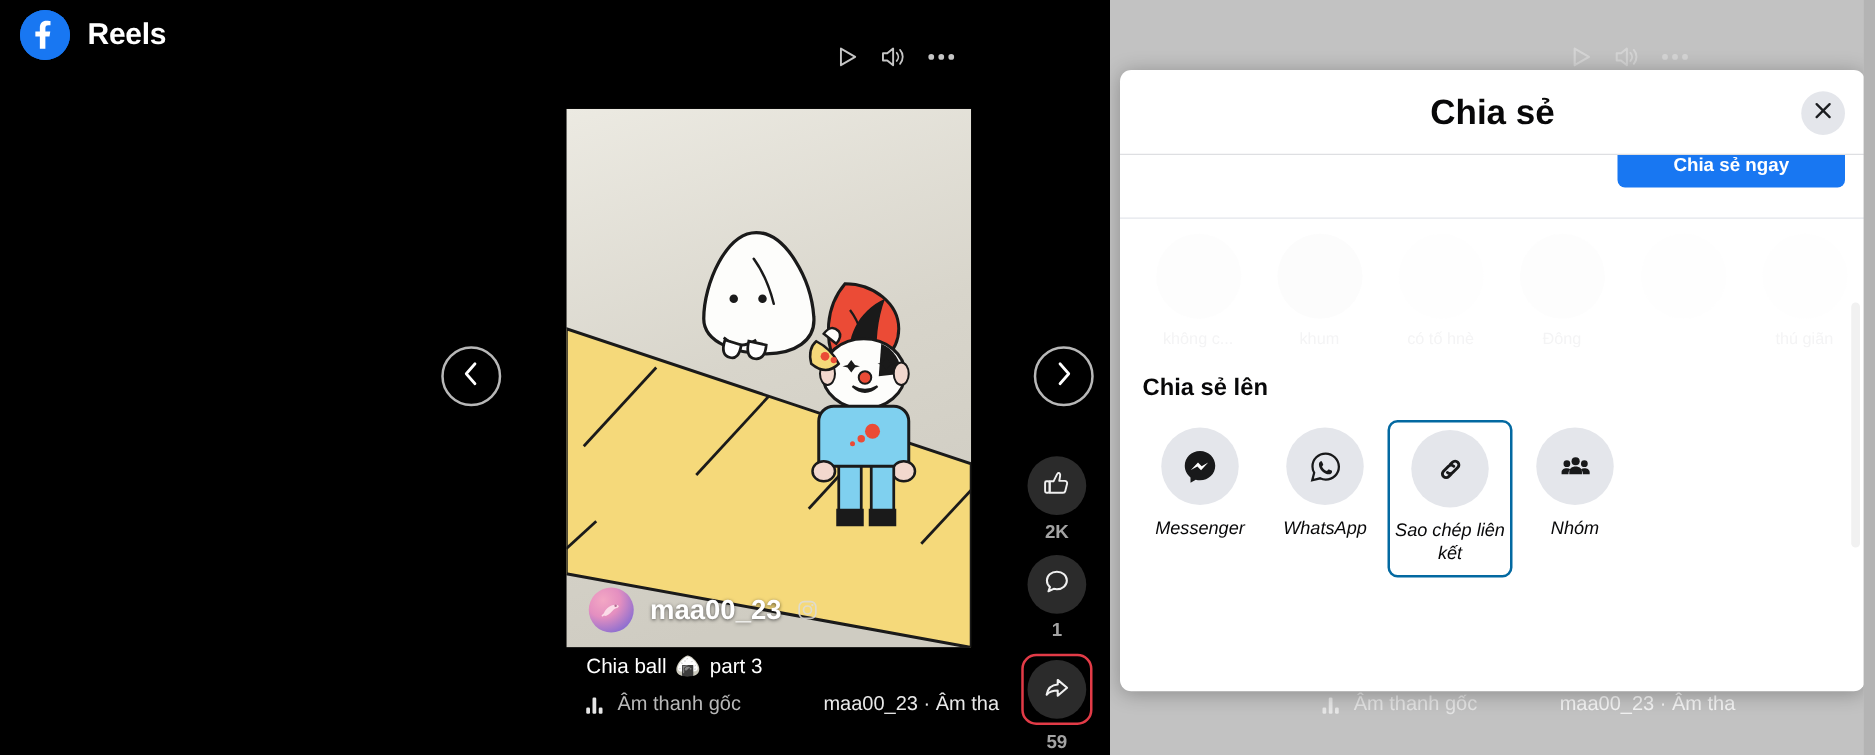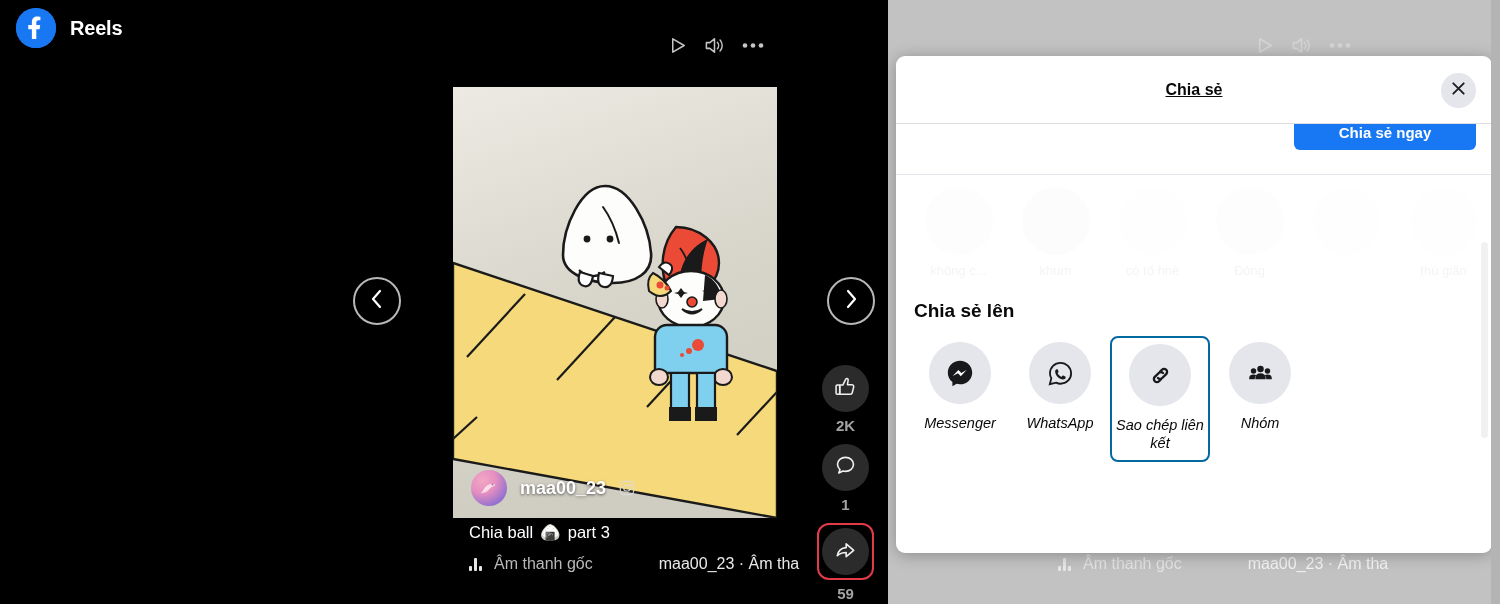--- a/index.html
+++ b/index.html
@@ -11,42 +11,42 @@
   }
   #root { position: relative; width: 1500px; height: 604px; background: #000; overflow: hidden; }
 
   
   .reels-layer { position: absolute; inset: 0; background: #000; }
 
   .fb-header { position: absolute; left: 16px; top: 8px; display: flex; align-items: center; gap: 14px; }
   .fb-logo { width: 40px; height: 40px; border-radius: 50%; background: #1877f2;
              position: relative; display:block; }
   .fb-logo svg { position:absolute; left:0; top:0; }
-  .fb-title { color: #fff; font-size: 20px; font-weight: bold; letter-spacing: -0.2px; }
+  .fb-title { color: #fff; font-size: 24px; font-weight: bold; letter-spacing: -0.2px; }
 
   
   .video-controls { position: absolute; left: 668px; top: 35px; display: flex; align-items: center; gap: 16px; }
   .vc-btn { opacity: .85; cursor: pointer; display:flex; align-items:center; }
 
   
   .video-stage {
     position: absolute; left: 453px; top: 87px; width: 324px; height: 431px;
     background: #111; overflow: hidden;
   }
   .video-art { position: absolute; inset: 0; }
 
   .author-row {
     position: absolute; left: 18px; bottom: 12px; display: flex; align-items: center; gap: 13px;
   }
   .author-avatar {
     width: 36px; height: 36px; border-radius: 50%;
     background: radial-gradient(circle at 32% 28%, #f3a7c4 0%, #e48fc0 38%, #8e6fd0 78%, #3f52c9 100%);
     position: relative; overflow: hidden;
   }
-  .author-name { color: #fff; font-size: 18px; font-weight: bold; text-shadow: 0 1px 3px rgba(0,0,0,.6); }
+  .author-name { color: #fff; font-size: 22px; font-weight: bold; text-shadow: 0 1px 3px rgba(0,0,0,.6); }
   .ig-badge { opacity: .85; display:flex; }
 
   
   .caption { position: absolute; left: 469px; top: 523px; color: #fff; font-size: 16.5px; display:flex; align-items:center; gap:7px;}
   .audio-row { position: absolute; left: 469px; top: 555px; display: flex; align-items: center; gap: 12px; color: #b9b9b9; font-size: 16px; }
   .audio-bars { display: flex; align-items: flex-end; gap: 2px; height: 14px; }
   .audio-bars i { display: block; width: 3px; background: #e6e6e6; border-radius: 1px; }
   .audio-sep { display:inline-block; width: 42px; }
 
   
@@ -81,21 +81,21 @@
   .share-modal {
     position: absolute; left: 896px; top: 56px; width: 596px; height: 497px;
     background: #fff; border-radius: 9px;
     box-shadow: 0 2px 16px rgba(0,0,0,.28);
     overflow: hidden;
   }
   .modal-header {
     position: relative; height: 68px; border-bottom: 1px solid #dedfe2;
     display: flex; align-items: center; justify-content: center;
   }
-  .modal-title { font-size: 16px; font-weight: bold; color: #080809; text-decoration: underline; }
+  .modal-title { font-size: 28px; font-weight: bold; color: #080809; }
   .modal-close {
     position: absolute; right: 16px; top: 17px; width: 35px; height: 35px; border-radius: 50%;
     background: #e4e6eb; display: flex; align-items: center; justify-content: center; cursor: pointer;
   }
 
   .modal-body { position: relative; height: 429px; overflow: hidden; }
 
   .share-now-band {
     position: relative; height: 51px; border-bottom: 1px solid #e4e6eb;
   }

